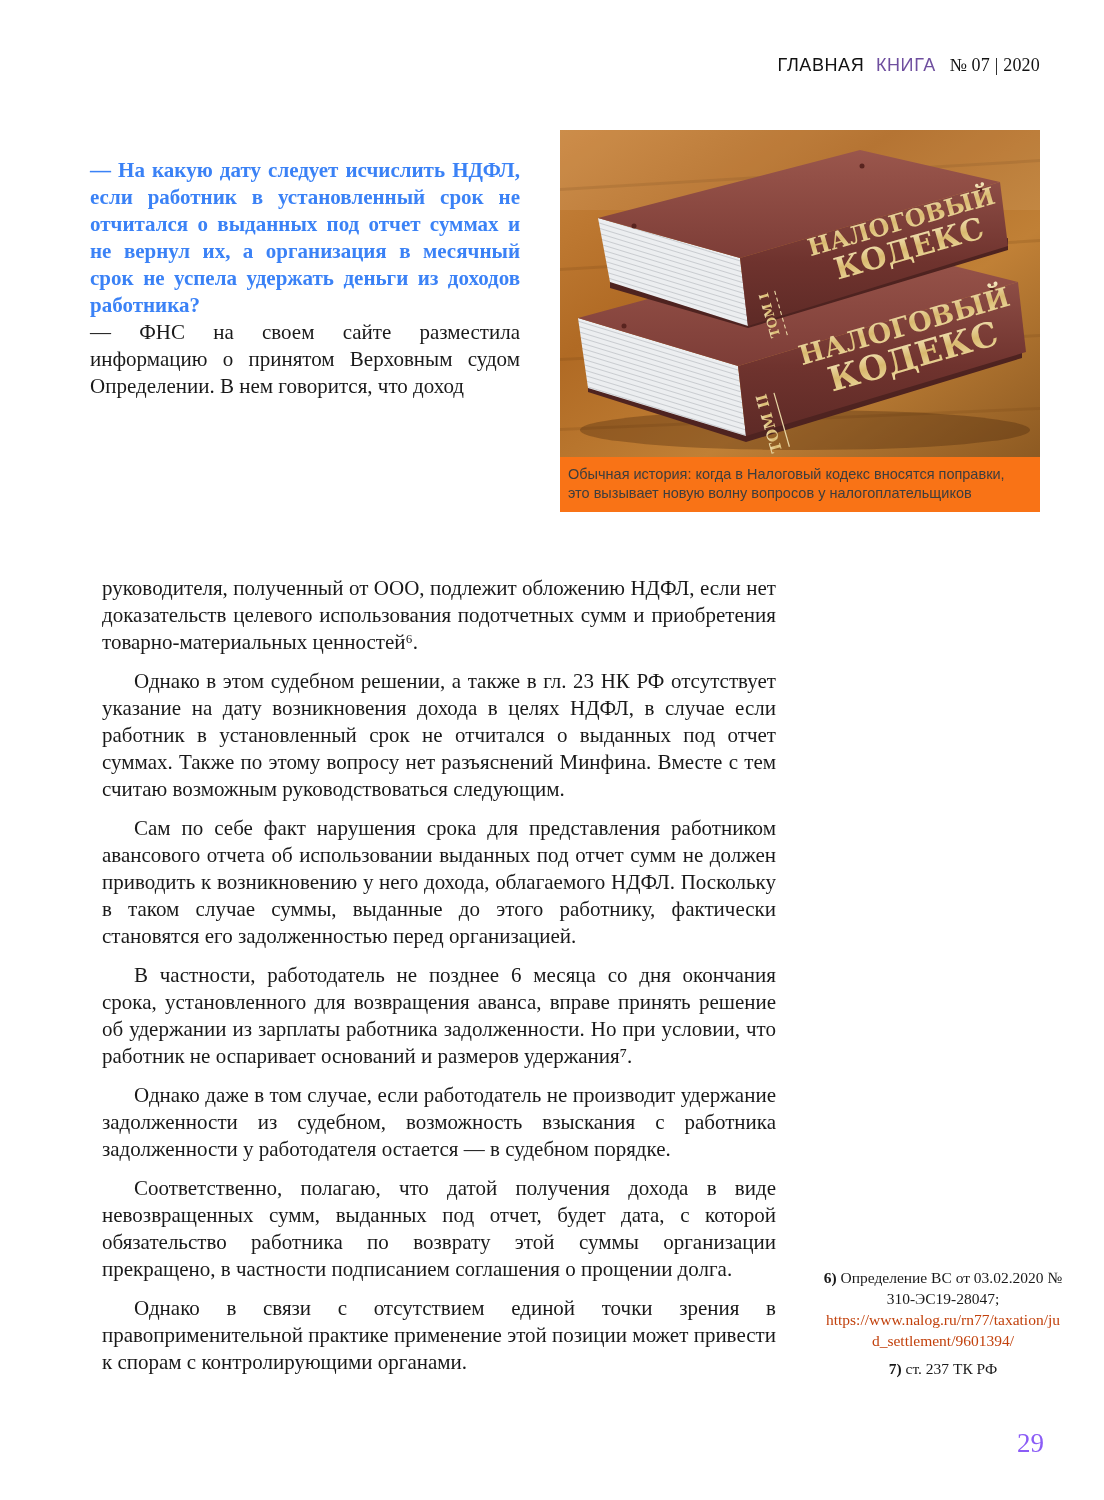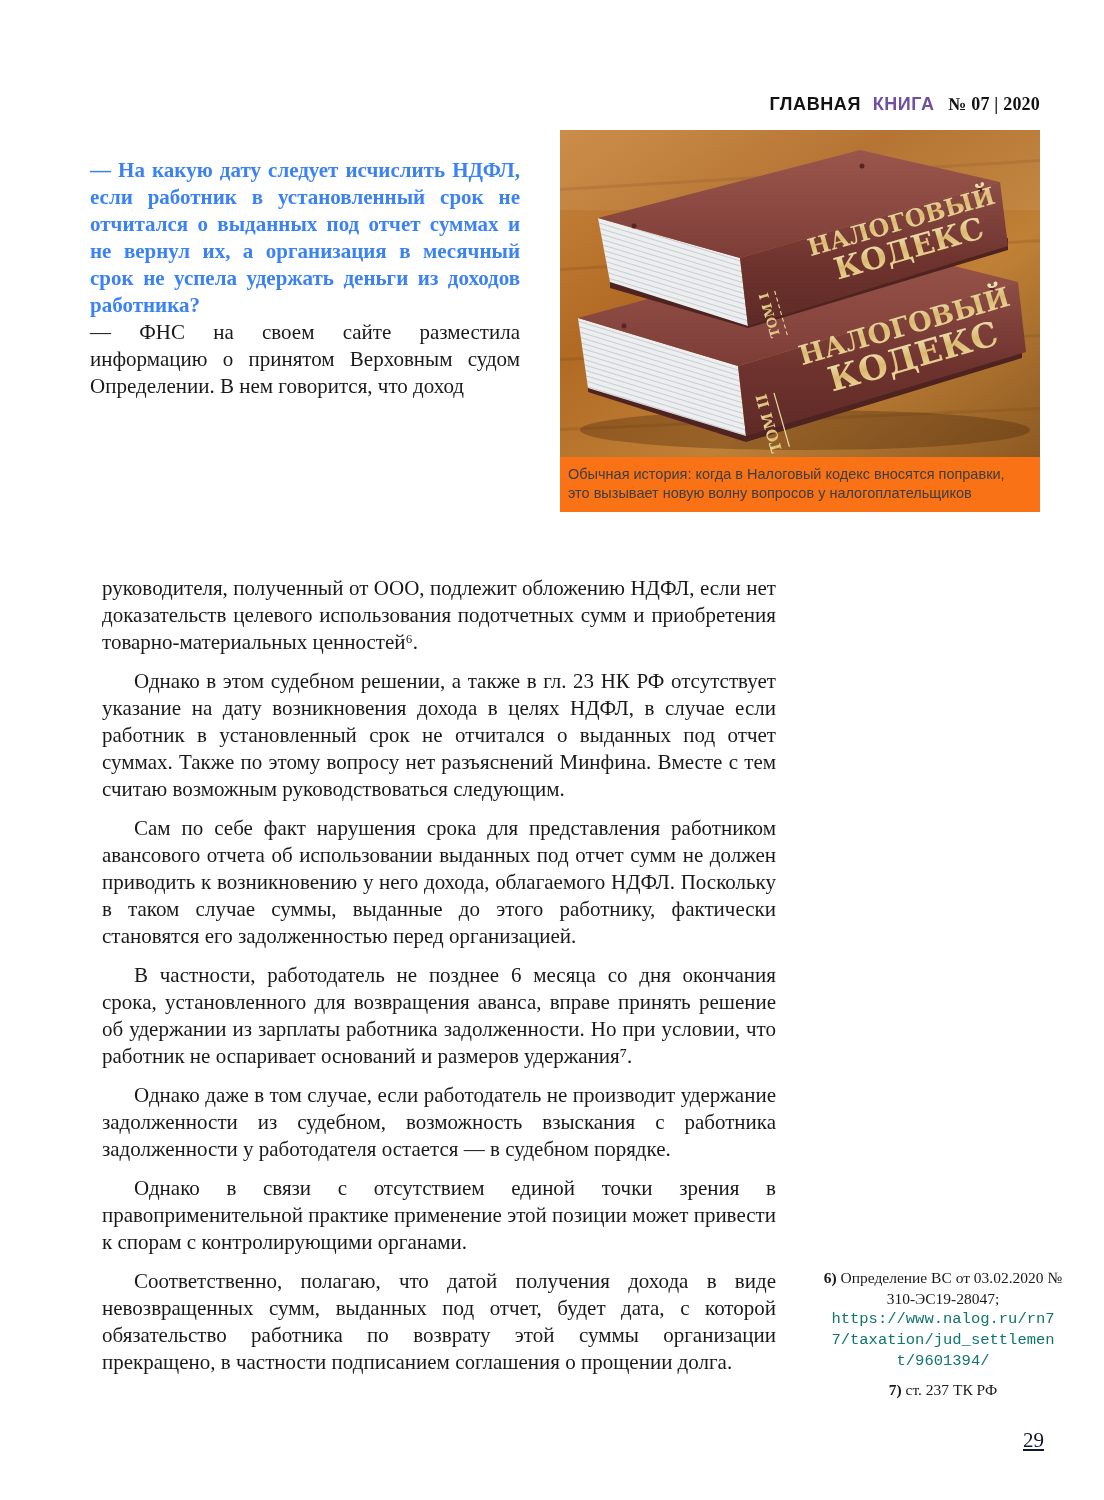--- a/index.html
+++ b/index.html
@@ -8,23 +8,22 @@
     width:1104px;height:1500px;
     background:#ffffff;
     font-family:"Liberation Serif", serif;
     color:#191919;
     overflow:hidden;
   }
   
   .header{
     position:absolute; top:55px; right:64px;
     font-family:"Liberation Sans", sans-serif;
-    font-size:18px; font-weight:bold; letter-spacing:.6px;
+    font-size:18px; font-weight:normal; letter-spacing:.6px;
     white-space:nowrap;
-    margin-top:39px;
   }
   .header .brand-black{color:#121212;}
   .header .brand-purple{color:#6f4f9f; margin-left:6px;}
   .header .issue{
     font-family:"Liberation Serif", serif;
     letter-spacing:.2px; color:#121212; margin-left:8px; font-size:18px;
   }
   
   .main{
     position:absolute; left:90px; top:131px; width:698px;
@@ -48,26 +47,26 @@
     padding:8px 10px 9px 8px;
   }
   
   .footnotes{
     position:absolute; left:823px; top:1267px; width:240px;
     font-size:15.5px; line-height:21px; text-align:center;
   }
   .footnotes .fn{margin:0 0 7px 0;}
   .fn-num{font-weight:bold;}
   .fn-link{
-    color:#0f766e; text-decoration:none; word-break:break-all; display:block;font-family:Liberation Mono, monospace;
+    color:#c2410c; text-decoration:none; word-break:break-all; display:block;
   }
   
   .page-number{
     position:absolute; right:60px; top:1428px;
-    font-size:21px; color:#0f172a;text-decoration:underline;
+    font-size:27px; color:#8b5cf6;
   }
 </style>
 </head>
 <body>
 
 <div class="page">
 
   <div class="header">
     <span class="brand-black">ГЛАВНАЯ</span>
     <span class="brand-purple">КНИГА</span>
@@ -157,22 +156,22 @@
     <div class="narrow">
       <p class="question">—  На какую дату следует исчислить НДФЛ, если работник в установленный срок не отчитался о выданных под отчет суммах и не вернул их, а организация в месячный срок не успела удержать деньги из доходов работника?</p>
       <p>—  ФНС на своем сайте разместила информацию о принятом Верховным судом Определении. В нем говорится, что доход</p>
     </div>
     <div class="wide">
       <p class="cont">руководителя, полученный от ООО, подлежит обложению НДФЛ, если нет доказательств целевого использования подотчетных сумм и приобретения товарно-материальных ценностей⁶.</p>
       <p>Однако в этом судебном решении, а также в гл. 23 НК РФ отсутствует указание на дату возникновения дохода в целях НДФЛ, в случае если работник в установленный срок не отчитался о выданных под отчет суммах. Также по этому вопросу нет разъяснений Минфина. Вместе с тем считаю возможным руководствоваться следующим.</p>
       <p>Сам по себе факт нарушения срока для представления работником авансового отчета об использовании выданных под отчет сумм не должен приводить к возникновению у него дохода, облагаемого НДФЛ. Поскольку в таком случае суммы, выданные до этого работнику, фактически становятся его задолженностью перед организацией.</p>
       <p>В частности, работодатель не позднее 6 месяца со дня окончания срока, установленного для возвращения аванса, вправе принять решение об удержании из зарплаты работника задолженности. Но при условии, что работник не оспаривает оснований и размеров удержания⁷.</p>
       <p>Однако даже в том случае, если работодатель не производит удержание задолженности из судебном, возможность взыскания с работника задолженности у работодателя остается — в судебном порядке.</p>
+      <p>Соответственно, полагаю, что датой получения дохода в виде невозвращенных сумм, выданных под отчет, будет дата, с которой обязательство работника по возврату этой суммы организации прекращено, в частности подписанием соглашения о прощении долга.</p>
       <p>Однако в связи с отсутствием единой точки зрения в правоприменительной практике применение этой позиции может привести к спорам с контролирующими органами.</p>
-      <p>Соответственно, полагаю, что датой получения дохода в виде невозвращенных сумм, выданных под отчет, будет дата, с которой обязательство работника по возврату этой суммы организации прекращено, в частности подписанием соглашения о прощении долга.</p>
     </div>
   </div>
 
   <div class="footnotes">
     <div class="fn">
       <span class="fn-num">6)</span><span> Определение ВС от 03.02.2020 № 310-ЭС19-28047;</span>
       <a class="fn-link" href="#">https://www.nalog.ru/rn77/taxation/jud_settlement/9601394/</a>
     </div>
     <div class="fn">
       <span class="fn-num">7)</span><span> ст. 237 ТК РФ</span>

